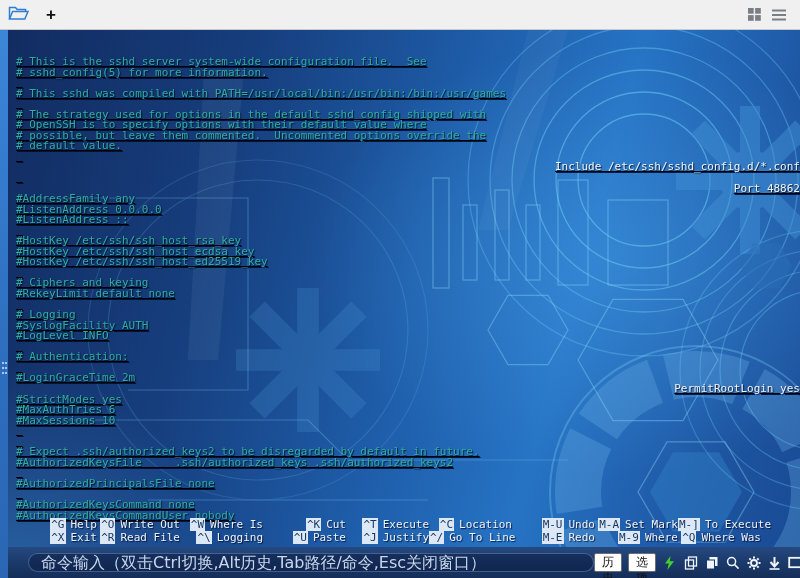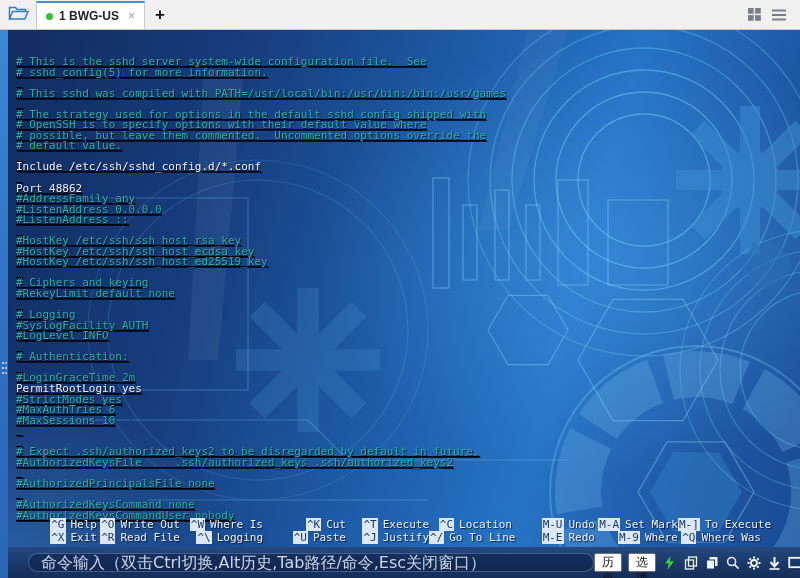--- a/index.html
+++ b/index.html
@@ -34,21 +34,21 @@
 
   .nano-title{position:absolute;top:6px;left:0;width:100%;height:15px;
     background:linear-gradient(90deg,#1c4284 0%,#2a62a8 45%,#3579c7 100%);
     color:#f2f6fa;font:bold 11px "DejaVu Sans Mono",monospace;line-height:15px;}
   .nano-title .app{position:absolute;left:13px;}
   .nano-title .file{position:absolute;left:0;width:100%;text-align:center;}
 
   .editor{position:absolute;top:27px;left:8px;right:0;font:11px "DejaVu Sans Mono",monospace;line-height:10.55px;white-space:pre;cursor:text;text-decoration:underline;}
   .line{text-shadow:1px 1px 1px rgba(0,10,40,.85);}
   .line.c{color:#2fae9b;}
-  .line.p{color:#f1f3f5;}
+  .line.p{color:#f1f3f5;text-align:right;}
 
   .shortcuts{position:absolute;left:6px;right:0;bottom:33px;font:11px "DejaVu Sans Mono",monospace;}
   .srow{display:flex;height:12px;line-height:12px;margin-bottom:1px;white-space:nowrap;}
   .sitem{flex:0 0 83px;width:83px;color:#eef3f9;text-shadow:1px 1px 1px rgba(0,10,40,.8);text-align:right;}
   .sitem .k{background:#dde8f6;color:#16355f;text-shadow:none;padding:0 1px;}
   .sitem .l{margin-left:5px;}
 
   
   .cmdbar{position:absolute;left:0;right:0;bottom:0;height:31px;background:linear-gradient(180deg,#25497f 0%,#1a3869 55%,#152e58 100%);display:flex;align-items:center;padding:0 8px;box-sizing:border-box;}
   .cmd-input{flex:0 0 540px;margin-left:12px;height:17px;border-radius:10px;background:rgba(8,25,60,.45);border:1px solid rgba(140,175,230,.4);color:#c9d6ec;font-size:16px;padding:0 12px;outline:none;font-family:"DejaVu Sans",sans-serif;}
@@ -64,25 +64,20 @@
 <div class="screen">
 
   <div class="tabbar">
     <div class="folder-btn">
       <span>
         <svg width="21" height="16" viewBox="0 0 21 16" fill="none" stroke="#2d7dd2" stroke-width="1.5">
           <path d="M1.5 14 V2.5 h6 l1.6 2 h8.4 v2"></path>
           <path d="M1.5 14 L4.6 6.5 H 20 L 16.8 14 Z"></path>
         </svg>
       </span>
-    </div>
-    <div class="tab">
-      <span class="dot" style="background:#35c03c"></span>
-      <span>1 BWG-US</span>
-      <span class="tab-close">×</span>
     </div>
     <div class="newtab">+</div>
     <div class="tabbar-right">
       <span class="tb-icon">
         <svg width="13" height="13" viewBox="0 0 13 13" fill="#7a7f86">
           <rect x="0" y="0" width="5.7" height="5.7"></rect>
             <rect x="7.1" y="0" width="5.7" height="5.7"></rect>
           <rect x="0" y="7.1" width="5.7" height="5.7"></rect>
             <rect x="7.1" y="7.1" width="5.7" height="5.7"></rect>
         </svg>

